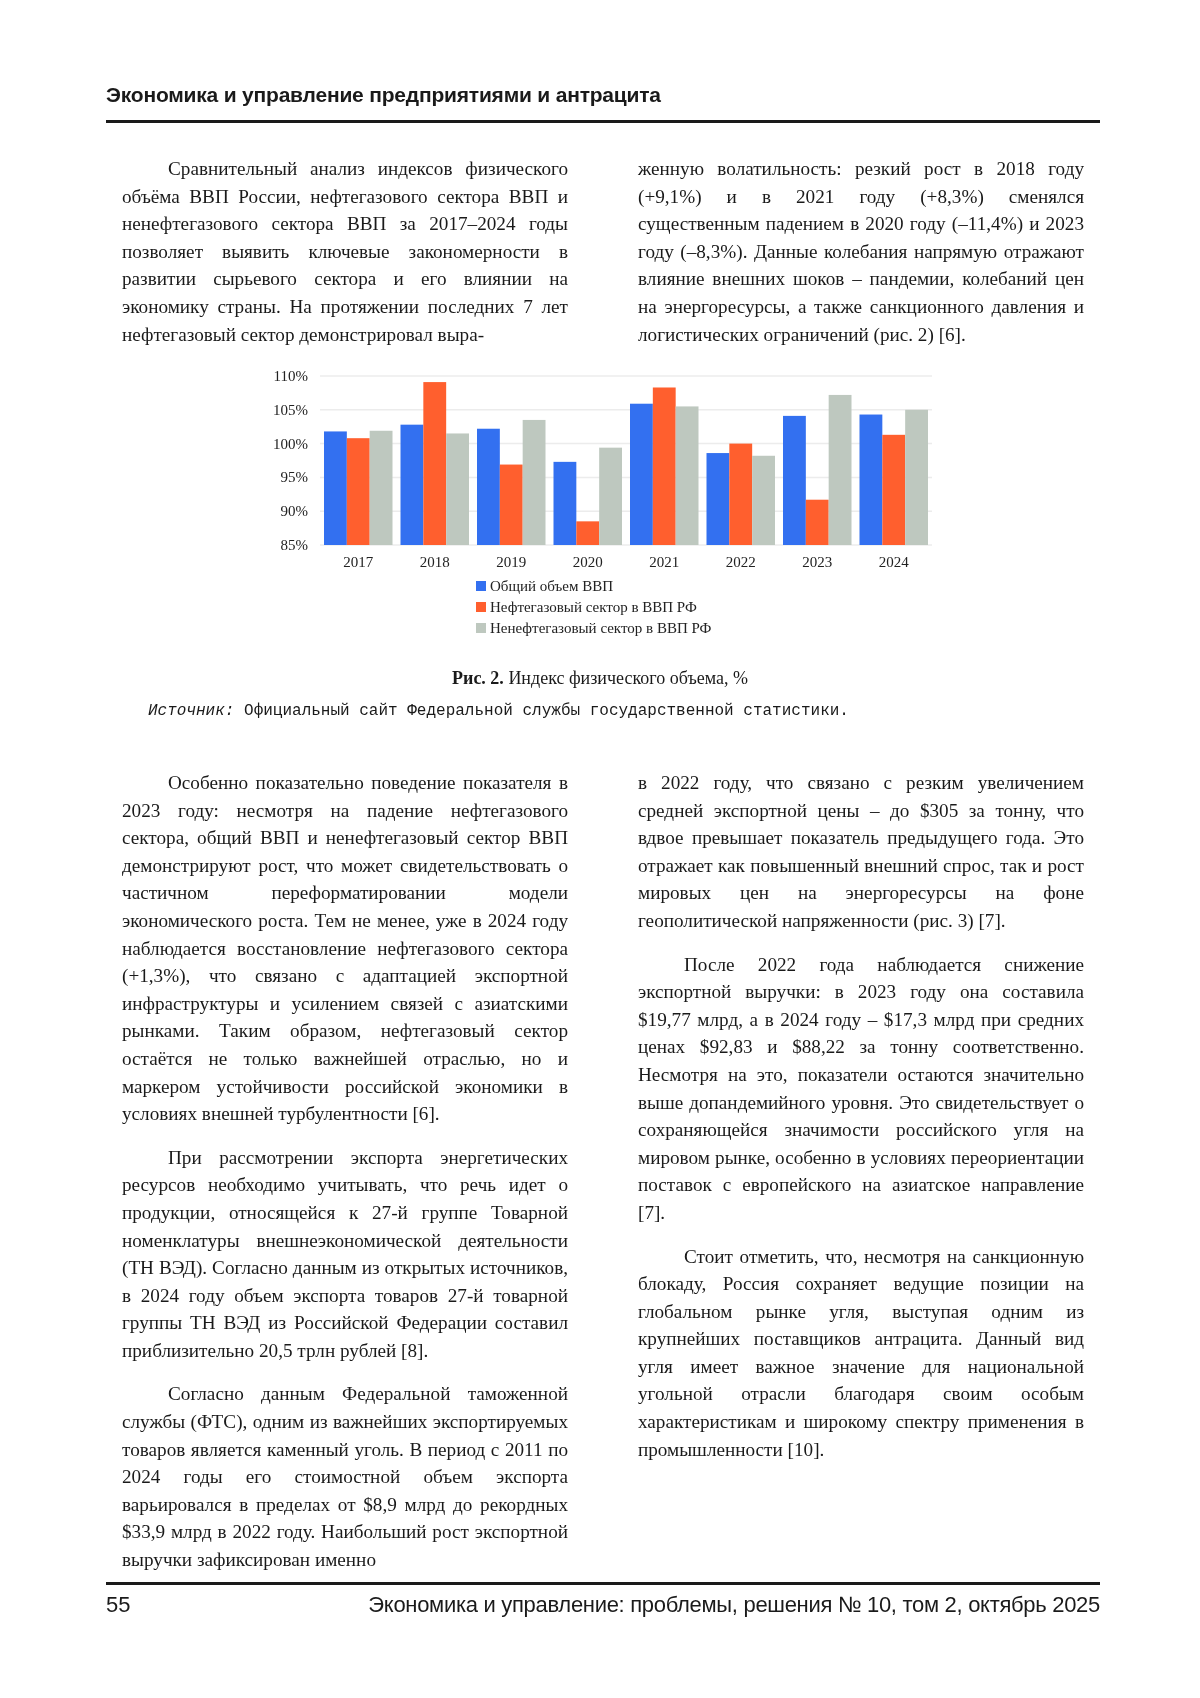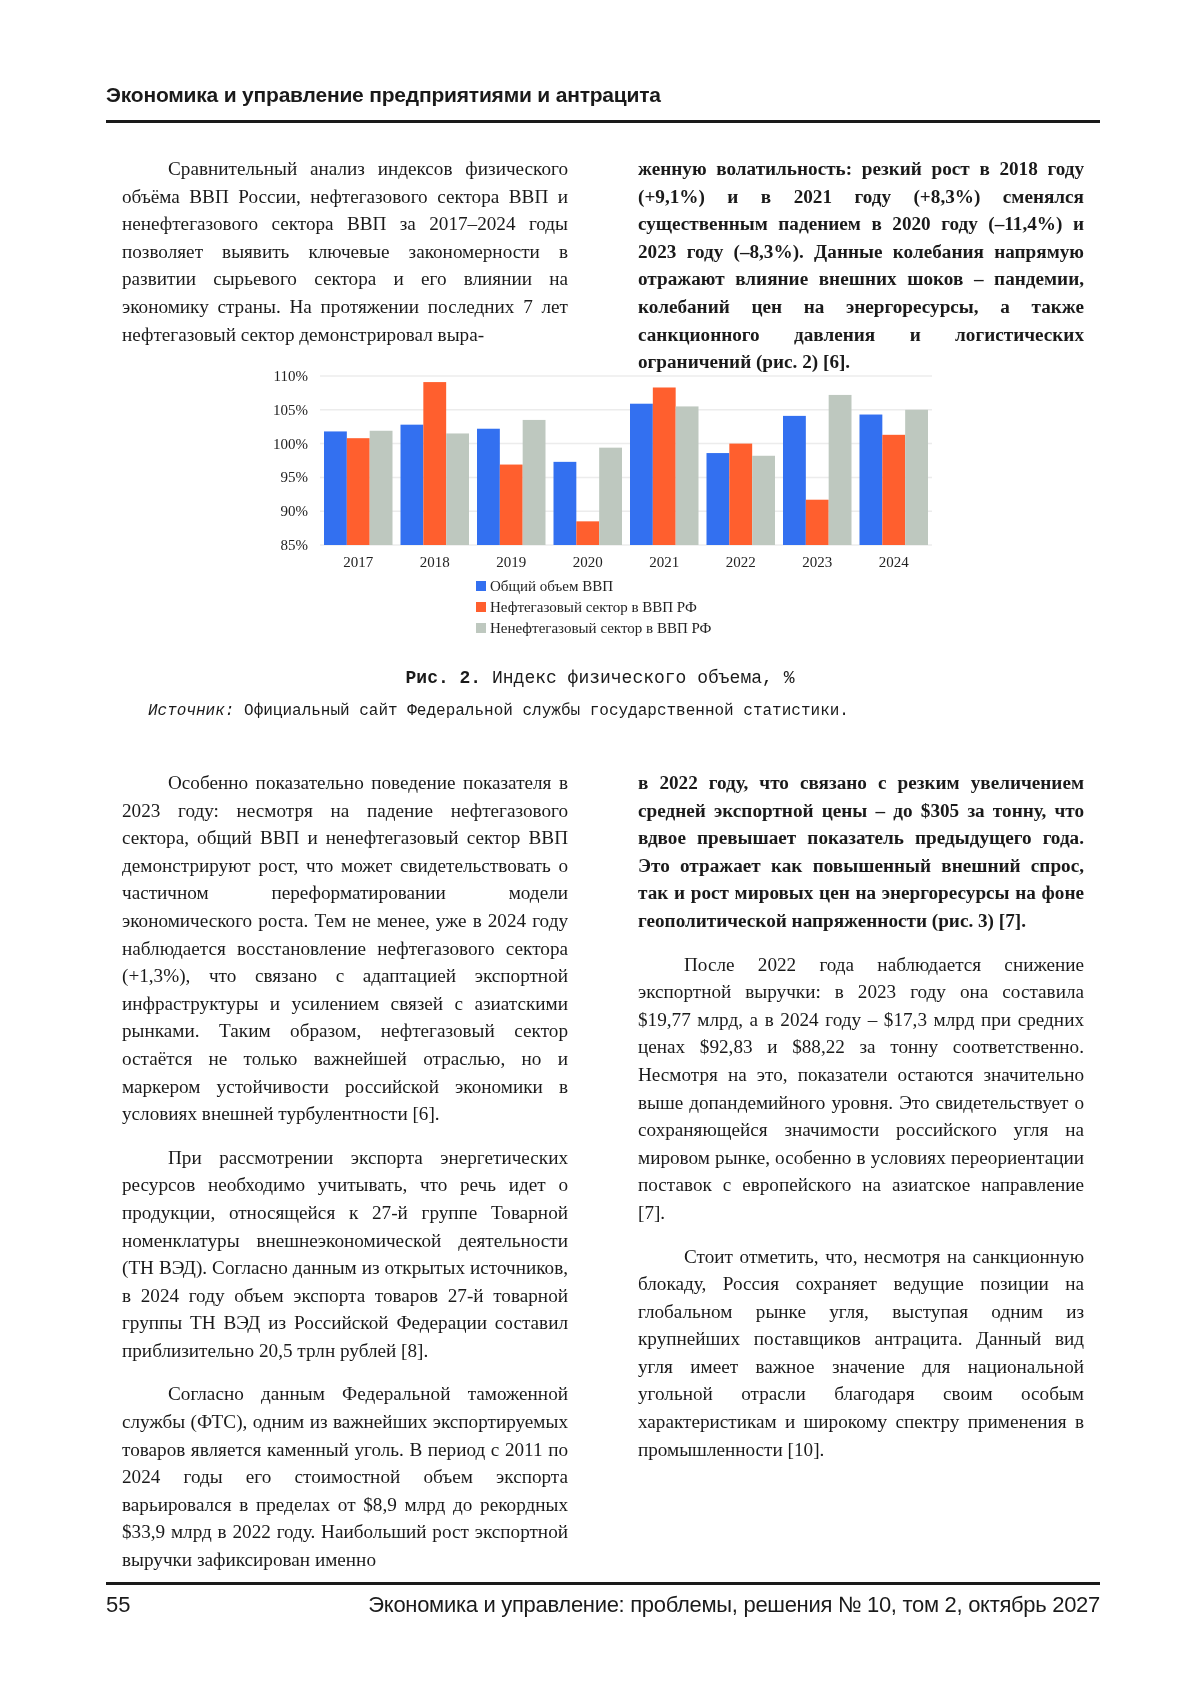--- a/index.html
+++ b/index.html
@@ -11,29 +11,29 @@
   }
   .rule { position: absolute; left: 106px; width: 994px; height: 3px; background: #1a1a1a; }
   .rule.top { top: 120px; }
   .rule.bottom { top: 1582px; }
   .col {
     position: absolute; width: 478px;
     font-family: "Liberation Serif", serif; font-size: 19.2px; line-height: 27.6px;
     text-align: justify; hyphens: manual;
   }
   .col p { margin: 16px; text-indent: 46px; }
-  .col p.cont { text-indent: 0; font-weight: bold; }
+  .col p.cont { text-indent: 0; }
   .col.left { left: 106px; }
   .col.right { left: 622px; }
   .col.top { top: 139px; }
   .col.bottom { top: 753px; }
   .figure { position: absolute; left: 240px; top: 360px; width: 700px; height: 300px; }
   .caption {
     position: absolute; left: 0; top: 668px; width: 1200px; text-align: center;
-    font-family: Liberation Mono, monospace; font-size: 18px;
+    font-family: Liberation Serif, serif; font-size: 18px;
   }
   .caption b { font-weight: bold; }
   .source {
     position: absolute; left: 148px; top: 702px; width: 960px;
     font-family: Liberation Mono, monospace; font-size: 16px;
   }
   .source i { font-style: italic; }
   .footer-page {
     position: absolute; left: 106px; top: 1592px;
     font-family: "Liberation Sans", sans-serif; font-size: 22px;
@@ -137,13 +137,13 @@
   <p>Согласно данным Федеральной таможенной службы (ФТС), одним из важнейших экспортируемых товаров является каменный уголь. В период с 2011 по 2024 годы его стоимостной объем экспорта варьировался в пределах от $8,9 млрд до рекордных $33,9 млрд в 2022 году. Наибольший рост экспортной выручки зафиксирован именно</p>
 </div>
 <div class="col right bottom">
   <p class="cont">в 2022 году, что связано с резким увеличением средней экспортной цены – до $305 за тонну, что вдвое превышает показатель предыдущего года. Это отражает как повышенный внешний спрос, так и рост мировых цен на энергоресурсы на фоне геополитической напряженности (рис. 3) [7].</p>
   <p>После 2022 года наблюдается снижение экспортной выручки: в 2023 году она составила $19,77 млрд, а в 2024 году – $17,3 млрд при средних ценах $92,83 и $88,22 за тонну соответственно. Несмотря на это, показатели остаются значительно выше допандемийного уровня. Это свидетельствует о сохраняющейся значимости российского угля на мировом рынке, особенно в условиях переориентации поставок с европейского на азиатское направление [7].</p>
   <p>Стоит отметить, что, несмотря на санкционную блокаду, Россия сохраняет ведущие позиции на глобальном рынке угля, выступая одним из крупнейших поставщиков антрацита. Данный вид угля имеет важное значение для национальной угольной отрасли благодаря своим особым характеристикам и широкому спектру применения в промышленности [10].</p>
 </div>
 
 <div class="rule bottom"></div>
 <div class="footer-page">55</div>
-<div class="footer-journal">Экономика и управление: проблемы, решения № 10, том 2, октябрь 2027</div>
+<div class="footer-journal">Экономика и управление: проблемы, решения № 10, том 2, октябрь 2025</div>
 
 </body></html>

